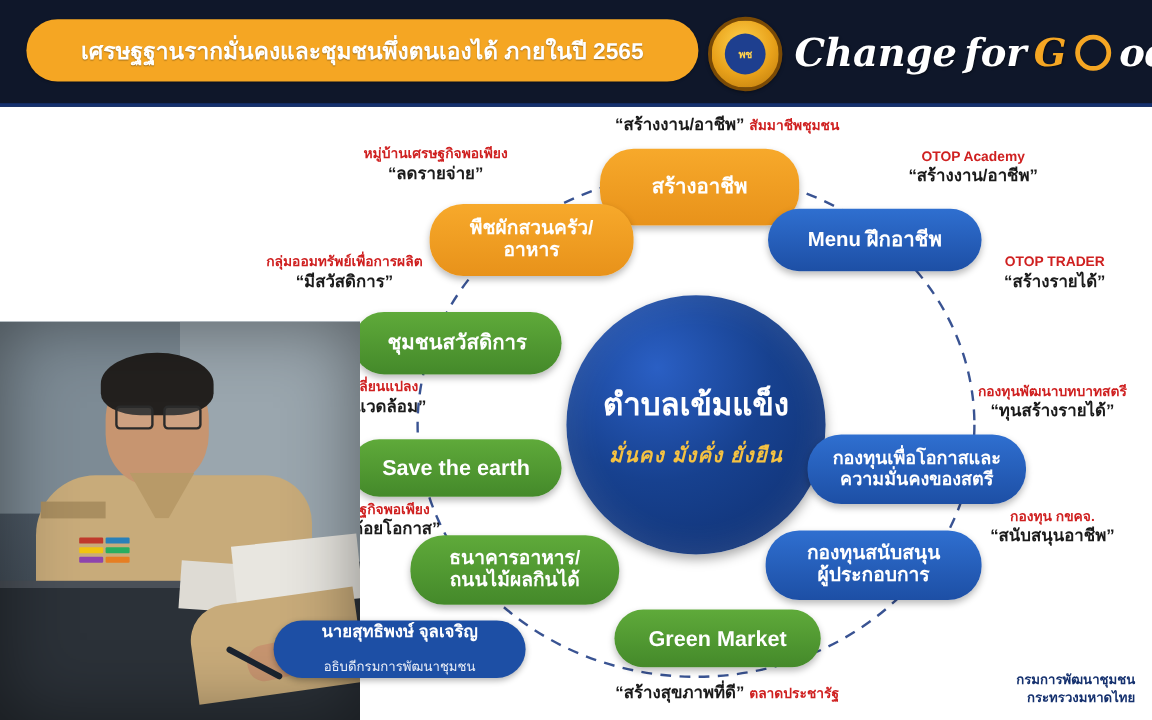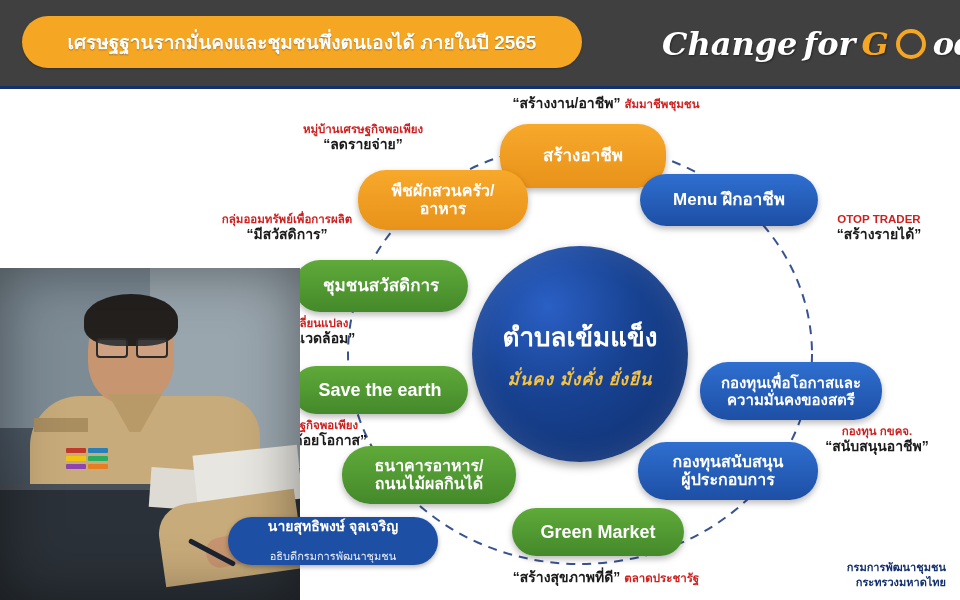--- a/index.html
+++ b/index.html
@@ -7,21 +7,21 @@
     width:960px;height:600px;overflow:hidden;
     font-family:"Liberation Sans", sans-serif;
     background:#ffffff;
     position:relative;
   }
   #stage{position:relative;width:960px;height:600px;overflow:hidden;background:#fff;}
 
   
   .banner{
     position:absolute;left:0;top:0;width:960px;height:86px;
-    background:#404040;
+    background:#0f172a;
     border-bottom:3px solid #14306e;
   }
   .banner-pill{
     position:absolute;left:22px;top:16px;width:560px;height:52px;
     background:#f5a623;border-radius:26px;
     display:flex;align-items:center;justify-content:center;
     box-shadow:0 1px 2px rgba(0,0,0,.25);
   }
   .banner-pill span{
     color:#ffffff;font-size:19px;font-weight:bold;
@@ -154,20 +154,23 @@
 <div id="stage">
 
   <svg class="links" viewBox="0 0 960 600">
     <ellipse cx="580" cy="354" rx="232" ry="210" fill="none" stroke="#16357f" stroke-width="2" stroke-dasharray="9 7" opacity="0.85"></ellipse>
   </svg>
 
   <div class="banner">
     <div class="banner-pill">
       <span>เศรษฐฐานรากมั่นคงและชุมชนพึ่งตนเองได้ ภายในปี 2565</span>
     </div>
+    <div class="cdd-logo">
+      <div class="inner">พช</div>
+    </div>
     <div class="change-good">
       <span>Change</span>
       <span>for</span>
       <span class="g-red">G</span>
         <span class="o-ring"></span>
         <span>od</span>
     </div>
   </div>
 
 
@@ -200,21 +203,21 @@
 
   <div class="node green" style="left:512px;top:508px;width:172px;height:48px;font-size:18px;">
     <span>Green Market</span>
   </div>
 
   <div class="node blue" style="left:638px;top:442px;width:180px;height:58px;font-size:16px;white-space:pre-line;">
     <span>กองทุนสนับสนุน
 ผู้ประกอบการ</span>
   </div>
 
-  <div class="node blue" style="left:700px;top:362px;width:182px;height:58px;font-size:15px;white-space:pre-line;">
+  <div class="node blue" style="left:673px;top:362px;width:182px;height:58px;font-size:15px;white-space:pre-line;">
     <span>กองทุนเพื่อโอกาสและ
 ความมั่นคงของสตรี</span>
   </div>
 
 
   <div class="node blue" style="left:640px;top:174px;width:178px;height:52px;font-size:17px;">
     <span>Menu ฝึกอาชีพ</span>
   </div>
 
   <div class="lbl-inline" style="left:456px;top:92px;width:300px;">
@@ -243,26 +246,34 @@
 
   <div class="lbl-inline" style="left:456px;top:566px;width:300px;">
     <span class="dark">“สร้างสุขภาพที่ดี”</span><span class="red">ตลาดประชารัฐ</span>
   </div>
 
   <div class="lbl" style="left:796px;top:424px;width:162px;">
     <span class="red">กองทุน กขคจ.</span>
     <span class="dark">“สนับสนุนอาชีพ”</span>
   </div>
 
+  <div class="lbl" style="left:796px;top:320px;width:162px;">
+    <span class="red">กองทุนพัฒนาบทบาทสตรี</span>
+    <span class="dark">“ทุนสร้างรายได้”</span>
+  </div>
 
   <div class="lbl" style="left:800px;top:212px;width:158px;">
     <span class="red">OTOP TRADER</span>
     <span class="dark">“สร้างรายได้”</span>
   </div>
 
+  <div class="lbl" style="left:718px;top:124px;width:186px;">
+    <span class="red">OTOP Academy</span>
+    <span class="dark">“สร้างงาน/อาชีพ”</span>
+  </div>
 
   <div class="photo">
     <div class="wall"></div>
     <div class="wall2"></div>
     <div class="body"></div>
     <div class="shoulder-l"></div>
     <div class="head"></div>
     <div class="hair"></div>
     <div class="glasses">
         <i class="l"></i>

